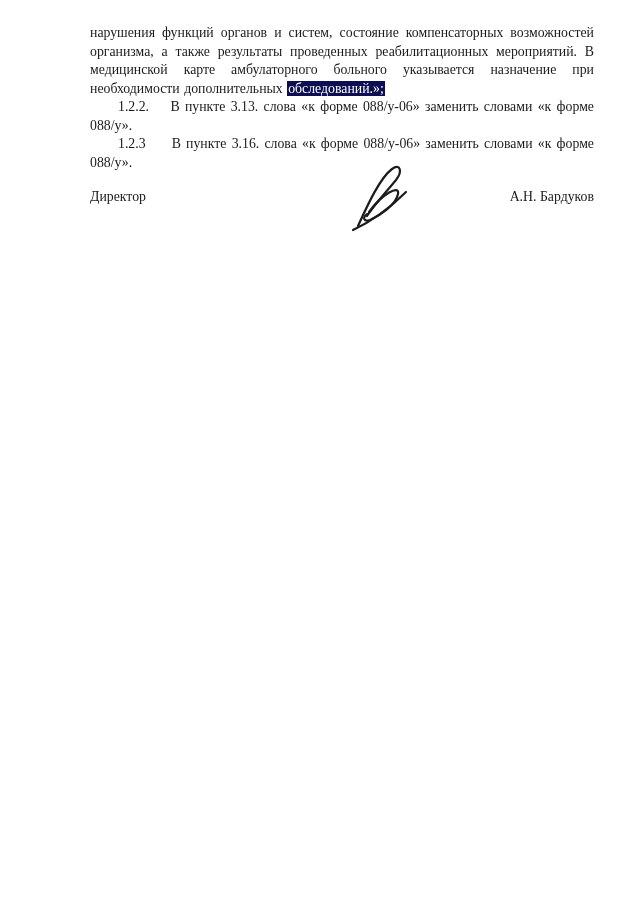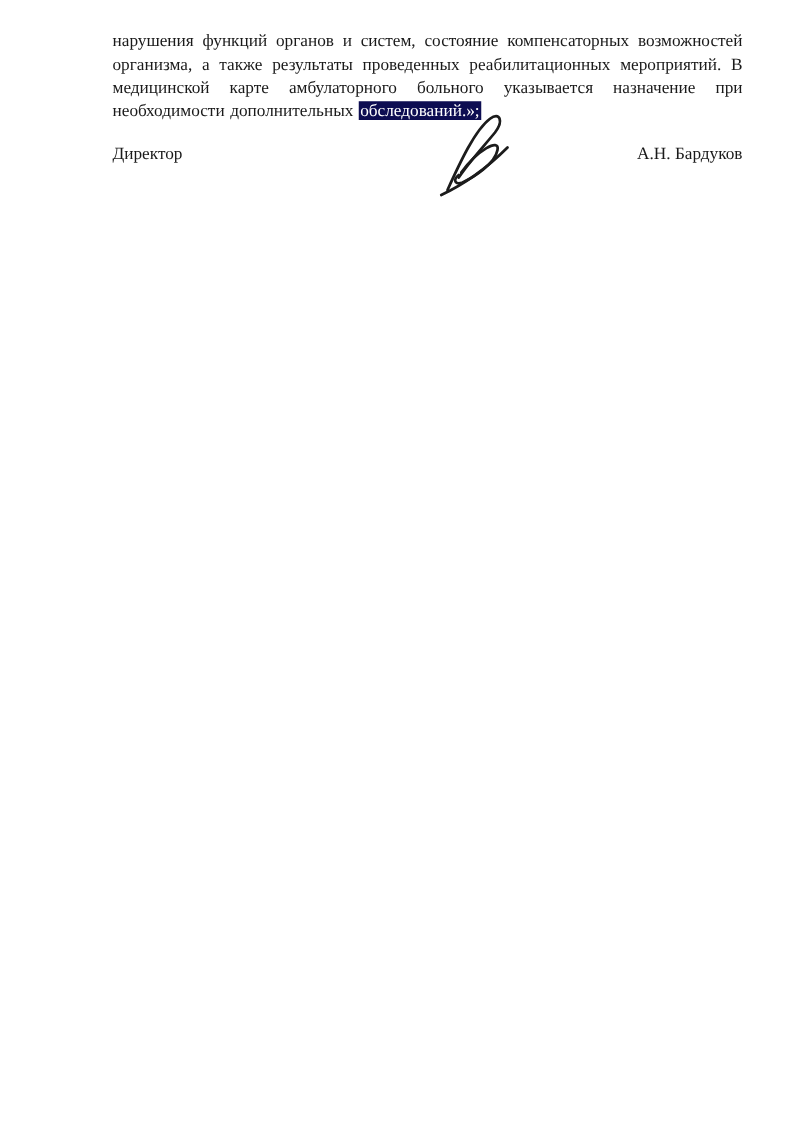--- a/index.html
+++ b/index.html
@@ -56,21 +56,23 @@
   }
   .signature svg { width: 100%; height: 100%; }
 </style>
 </head>
 <body>
 
 <div class="page">
 
   <p class="para"><span>нарушения функций органов и систем, состояние компенсаторных возможностей организма, а также результаты проведенных реабилитационных мероприятий. В медицинской карте амбулаторного больного указывается назначение при необходимости дополнительных </span><span class="highlight">обследований.»;</span></p>
 
+  <p class="para indent">1.2.2.&nbsp;&nbsp;&nbsp; В пункте 3.13. слова «к форме 088/у-06» заменить словами «к форме 088/у».</p>
 
+  <p class="para indent">1.2.3&nbsp;&nbsp;&nbsp;&nbsp; В пункте 3.16. слова «к форме 088/у-06» заменить словами «к форме 088/у».</p>
 
 
 
   <div class="sig-row">
     <span class="sig-label-left">Директор</span>
 
     <span class="signature">
       <svg viewBox="0 0 64 74" xmlns="http://www.w3.org/2000/svg" fill="none" stroke="#1c1c1c" stroke-width="2.2" stroke-linecap="round">
         <path d="M10,64 C 20,42 32,16 44,7 C 52,1 55,9 48,18 C 39,29 27,42 19,54"></path>
         <path d="M21,50 C 34,32 52,22 50,32 C 48,43 31,54 22,58 C 16,60 14,56 19,52"></path>

